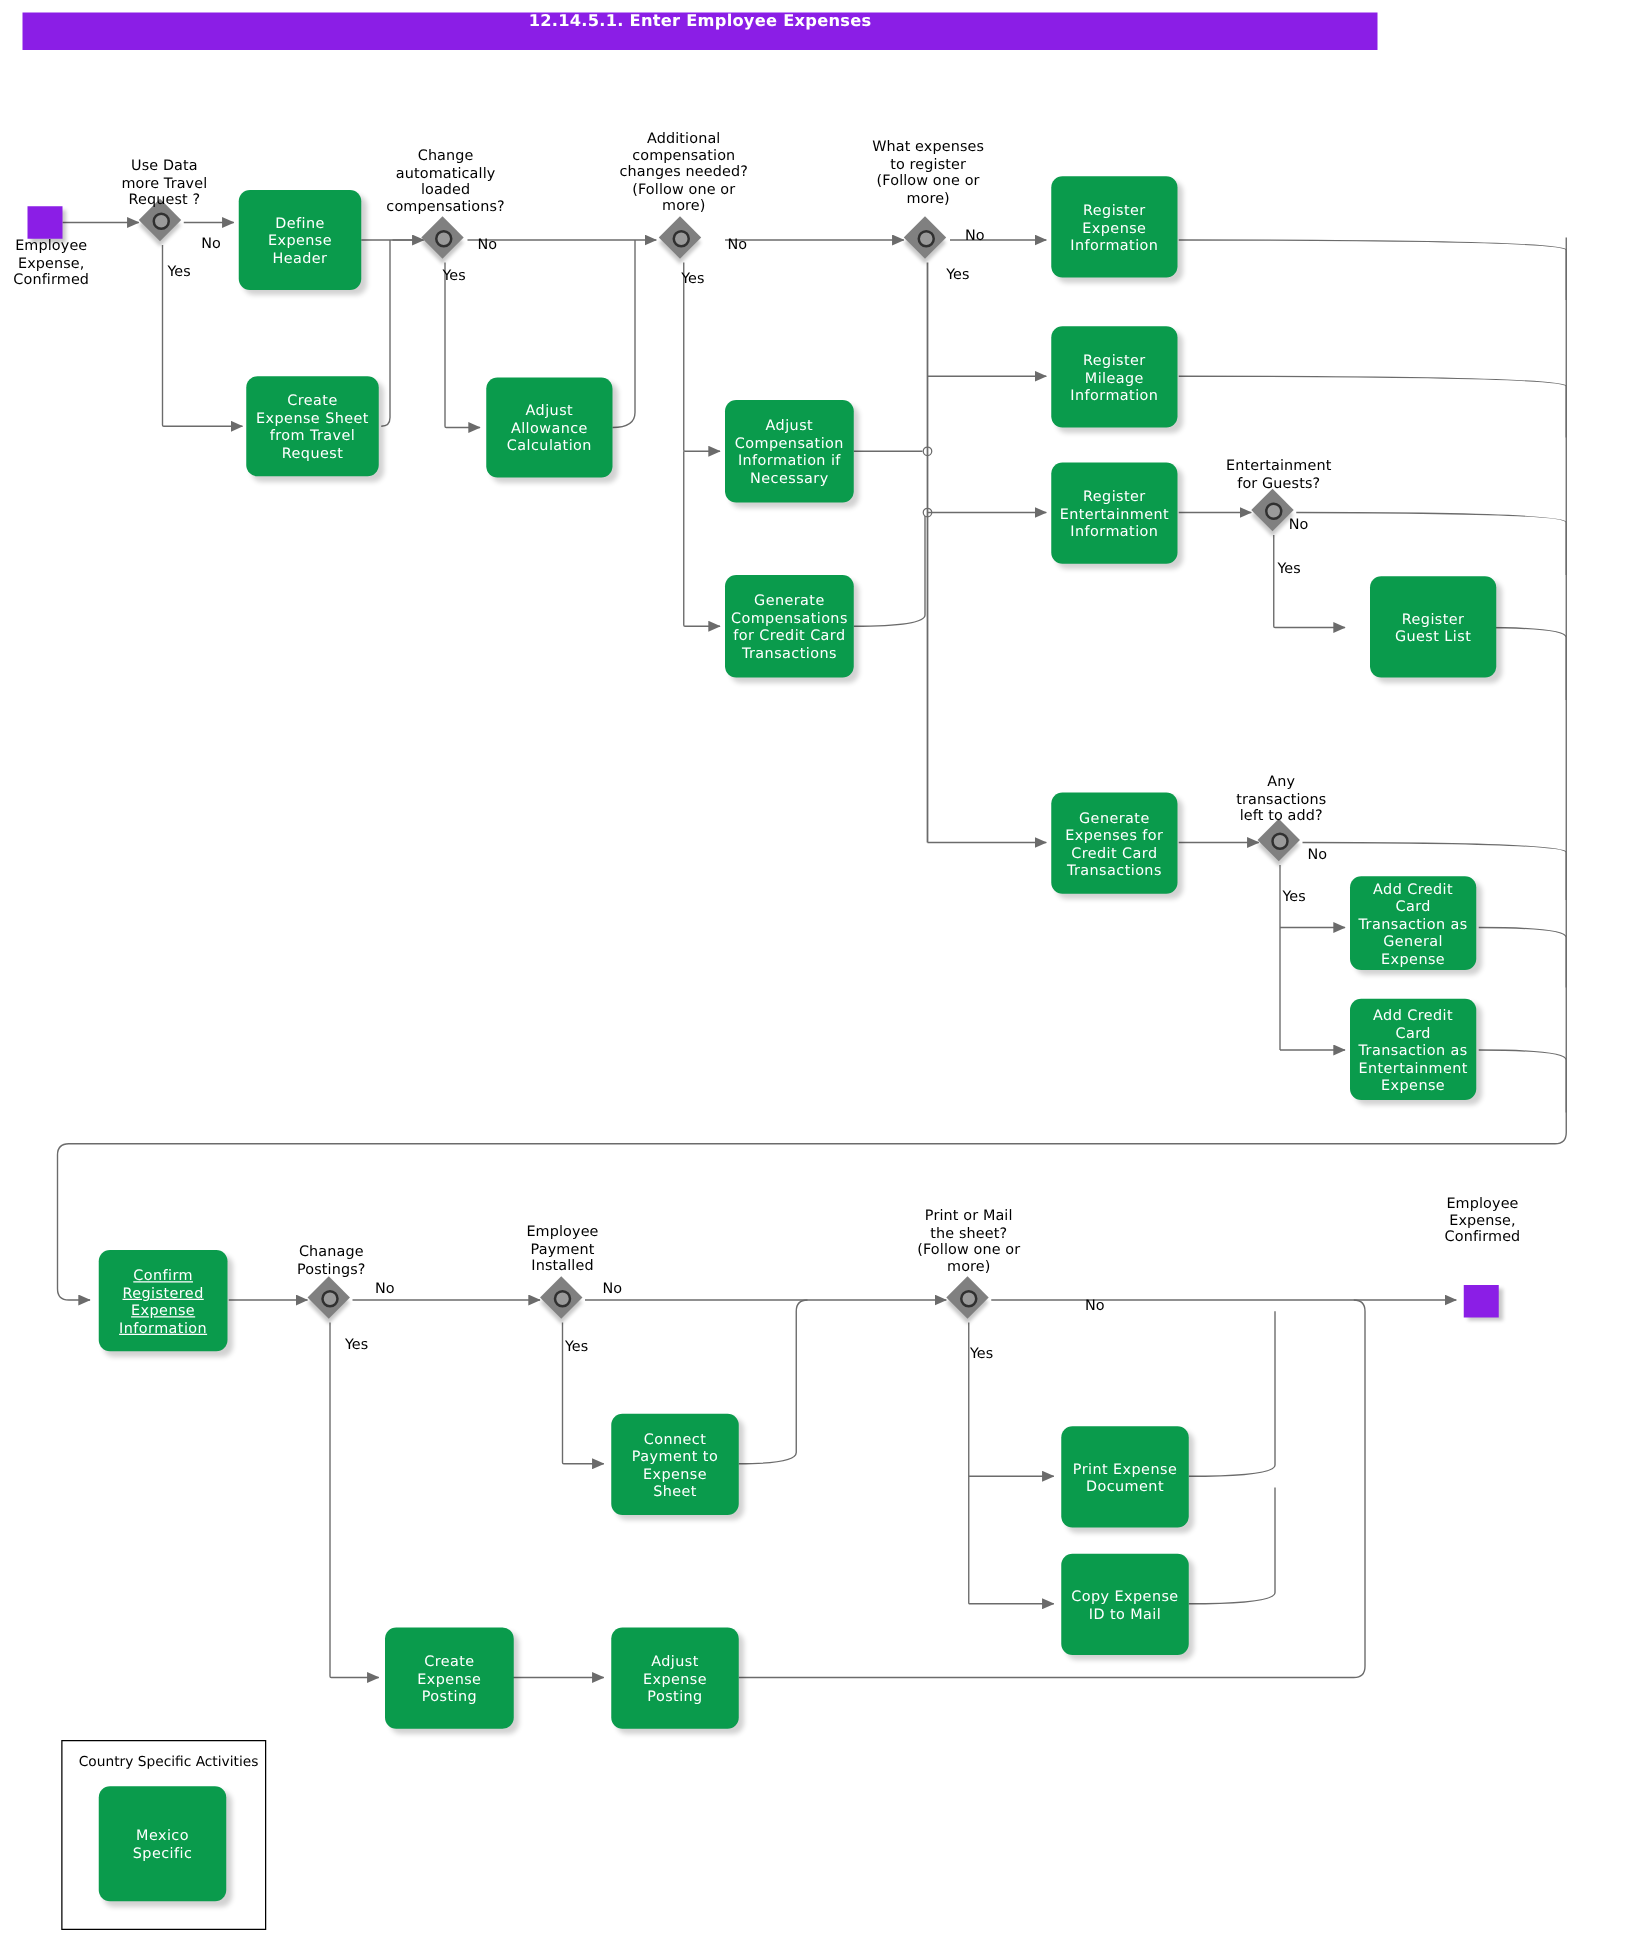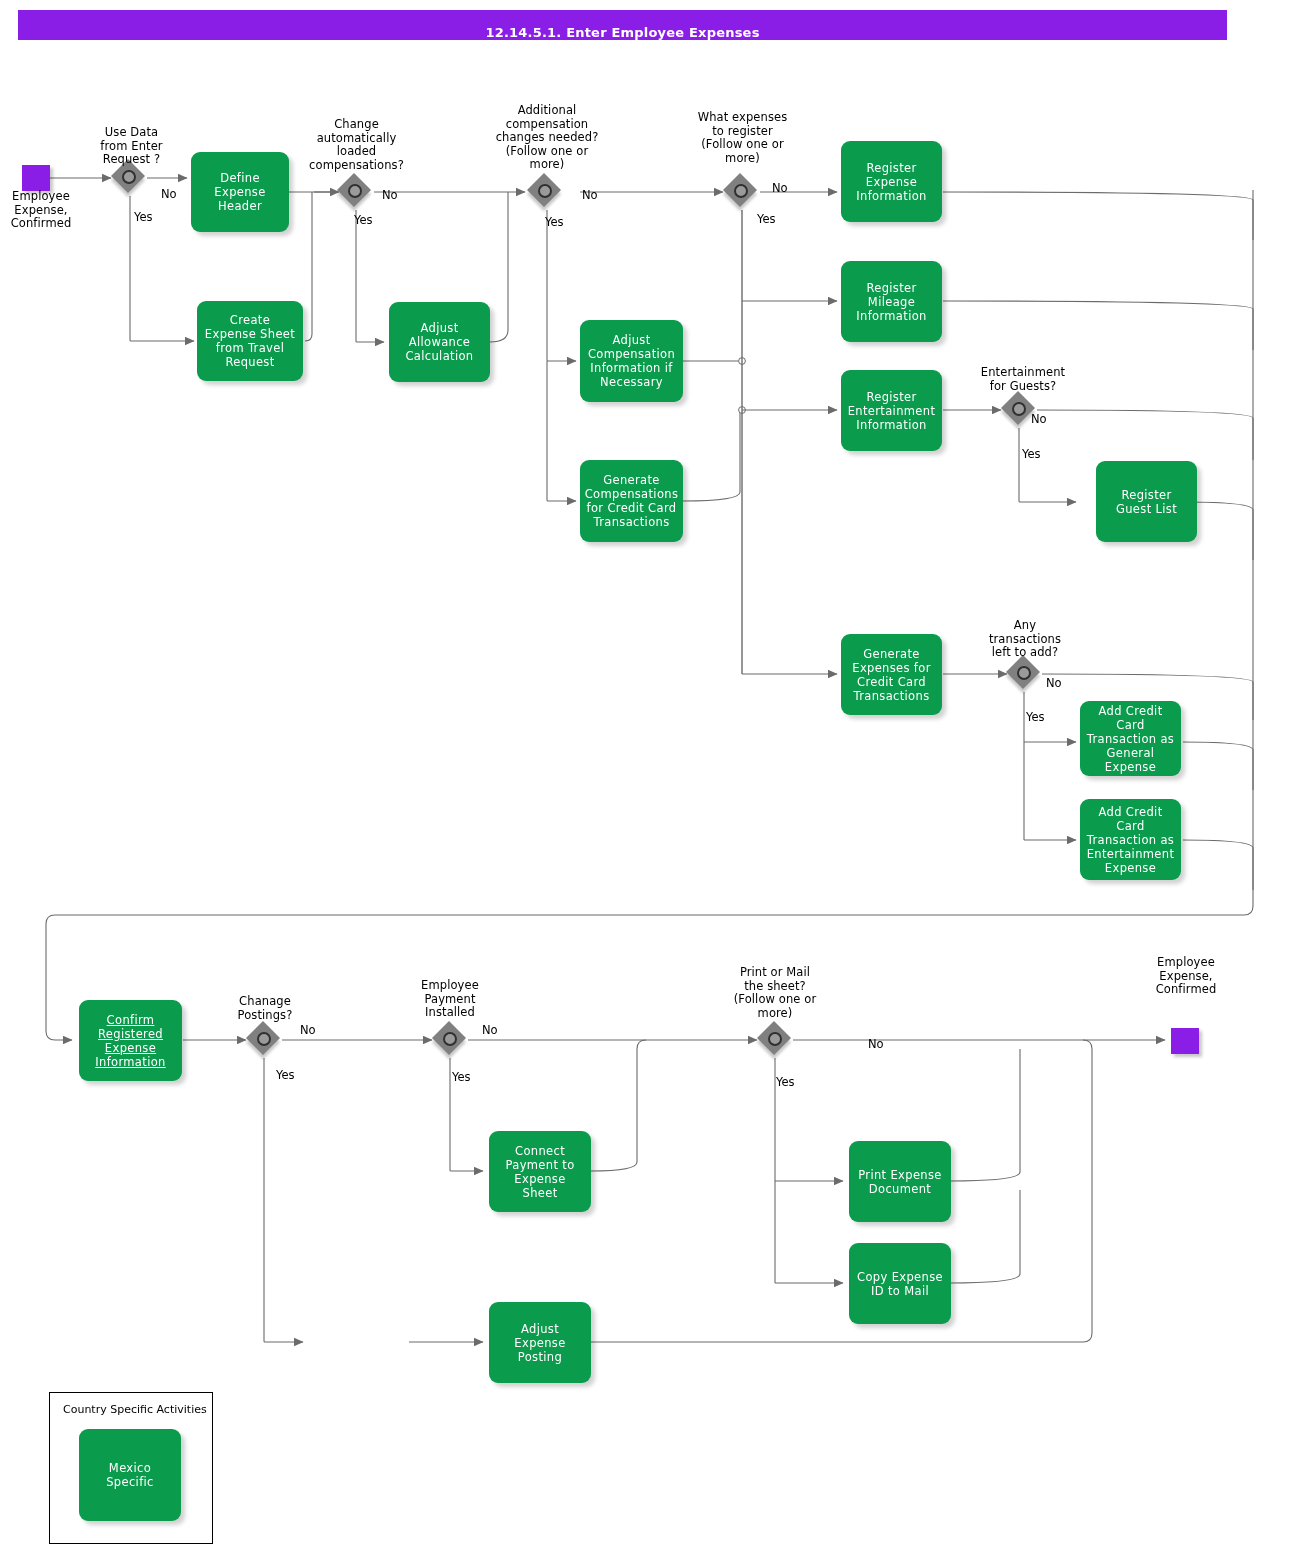--- a/index.html
+++ b/index.html
@@ -1,21 +1,21 @@
 <!DOCTYPE html>
 <html><head>
 <meta charset="utf-8">
 <title>12.14.5.1. Enter Employee Expenses</title>
 <style>
   html,body{margin:0;padding:0;background:#ffffff;}
   body{font-family:"DejaVu Sans","Liberation Sans",sans-serif;}
   #page{position:relative;width:1303px;height:1550px;overflow:hidden;background:#fff;}
 
-  .titlebar{position:absolute;left:18px;top:10px;width:1209px;height:30px;
-    background:#8B1EE6;color:#fff;display:flex;align-items:flex-end;justify-content:center;}
+  .titlebar{position:absolute;left:18px;top:10px;width:1084px;height:30px;
+    background:#8B1EE6;color:#fff;display:flex;align-items:flex-start;justify-content:center;}
   .titlebar .ttl{font-size:13px;font-weight:bold;letter-spacing:.2px;}
 
   svg.wires{position:absolute;left:0;top:0;width:1303px;height:1550px;}
 
   .task{position:absolute;background:#0A9B4C;border-radius:9px;color:#fff;
     display:flex;align-items:center;justify-content:center;text-align:center;
     font-size:11.5px;line-height:14px;letter-spacing:.35px;
     box-shadow:4px 4px 4px rgba(0,0,0,.18);padding:3px 6px;box-sizing:border-box;}
 
   .gw{position:absolute;width:34px;height:34px;}
@@ -160,21 +160,21 @@
     <div>Expense,</div>
     <div>Confirmed</div>
   </div>
 
   <div class="gw" style="left:113px;top:161px;">
     <div class="dia"></div>
     <div class="ring"></div>
   </div>
   <div class="lbl" style="left:84px;top:126px;width:95px;">
     <div>Use Data</div>
-    <div>from Enter</div>
+    <div>more Travel</div>
     <div>Request ?</div>
   </div>
   <div class="flag" style="left:161px;top:188px;">No</div>
   <div class="flag" style="left:134px;top:211px;">Yes</div>
 
   <div class="gw" style="left:339px;top:175px;">
     <div class="dia"></div>
     <div class="ring"></div>
   </div>
   <div class="lbl" style="left:300px;top:118px;width:113px;">
@@ -293,20 +293,21 @@
   <div class="task" style="left:841px;top:634px;width:101px;height:81px;">Generate Expenses for Credit Card Transactions</div>
 
   <div class="task" style="left:1080px;top:701px;width:101px;height:75px;">Add Credit Card Transaction as General Expense</div>
 
   <div class="task" style="left:1080px;top:799px;width:101px;height:81px;">Add Credit Card Transaction as Entertainment Expense</div>
 
   <div class="task" style="left:79px;top:1000px;width:103px;height:81px;text-decoration:underline;">Confirm Registered Expense Information</div>
 
   <div class="task" style="left:489px;top:1131px;width:102px;height:81px;">Connect Payment to Expense Sheet</div>
 
+  <div class="task" style="left:308px;top:1302px;width:103px;height:81px;">Create Expense Posting</div>
 
   <div class="task" style="left:489px;top:1302px;width:102px;height:81px;">Adjust Expense Posting</div>
 
   <div class="task" style="left:849px;top:1141px;width:102px;height:81px;">Print Expense Document</div>
 
   <div class="task" style="left:849px;top:1243px;width:102px;height:81px;">Copy Expense ID to Mail</div>
 
   <div class="legend">
     <div class="cap">Country Specific Activities</div>
     <div class="task">Mexico Specific</div>

